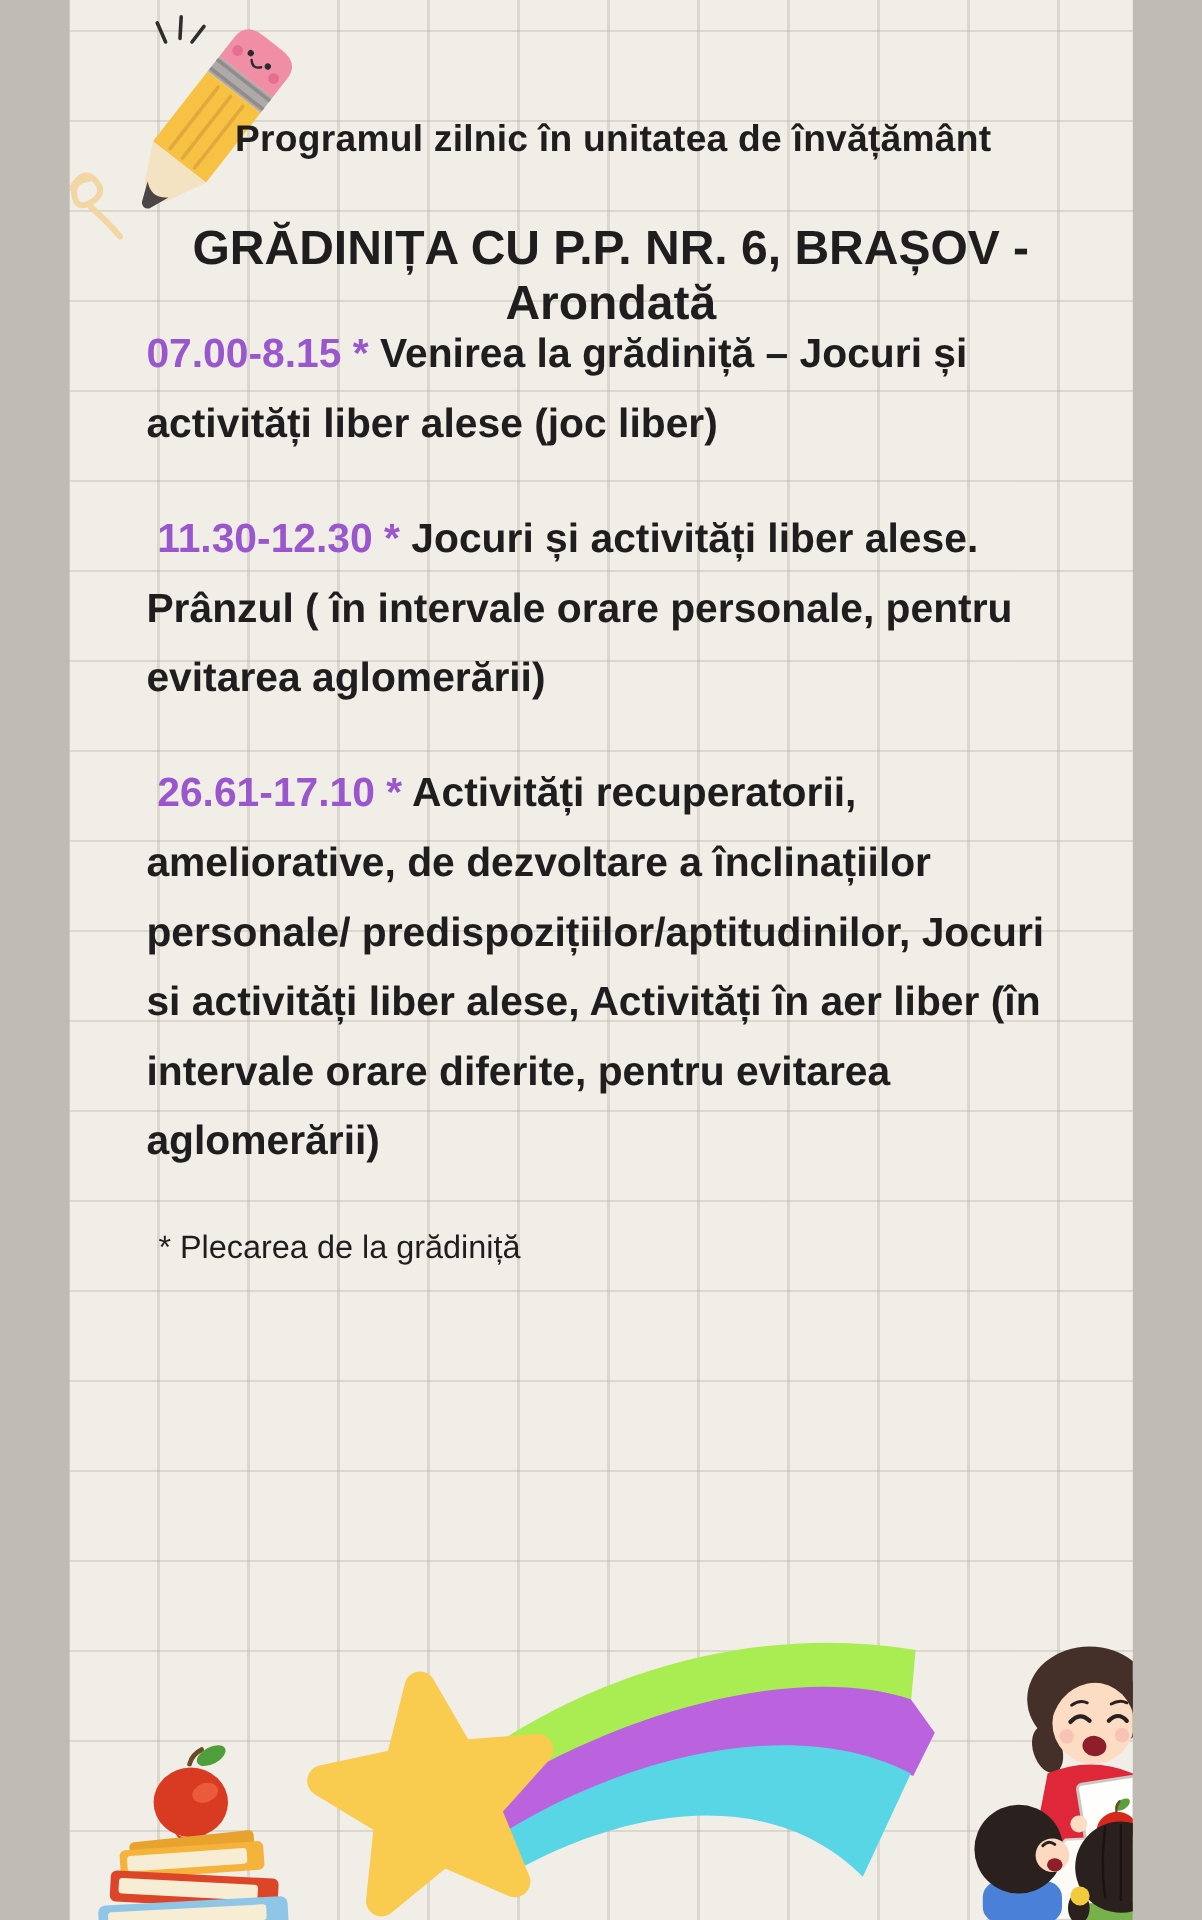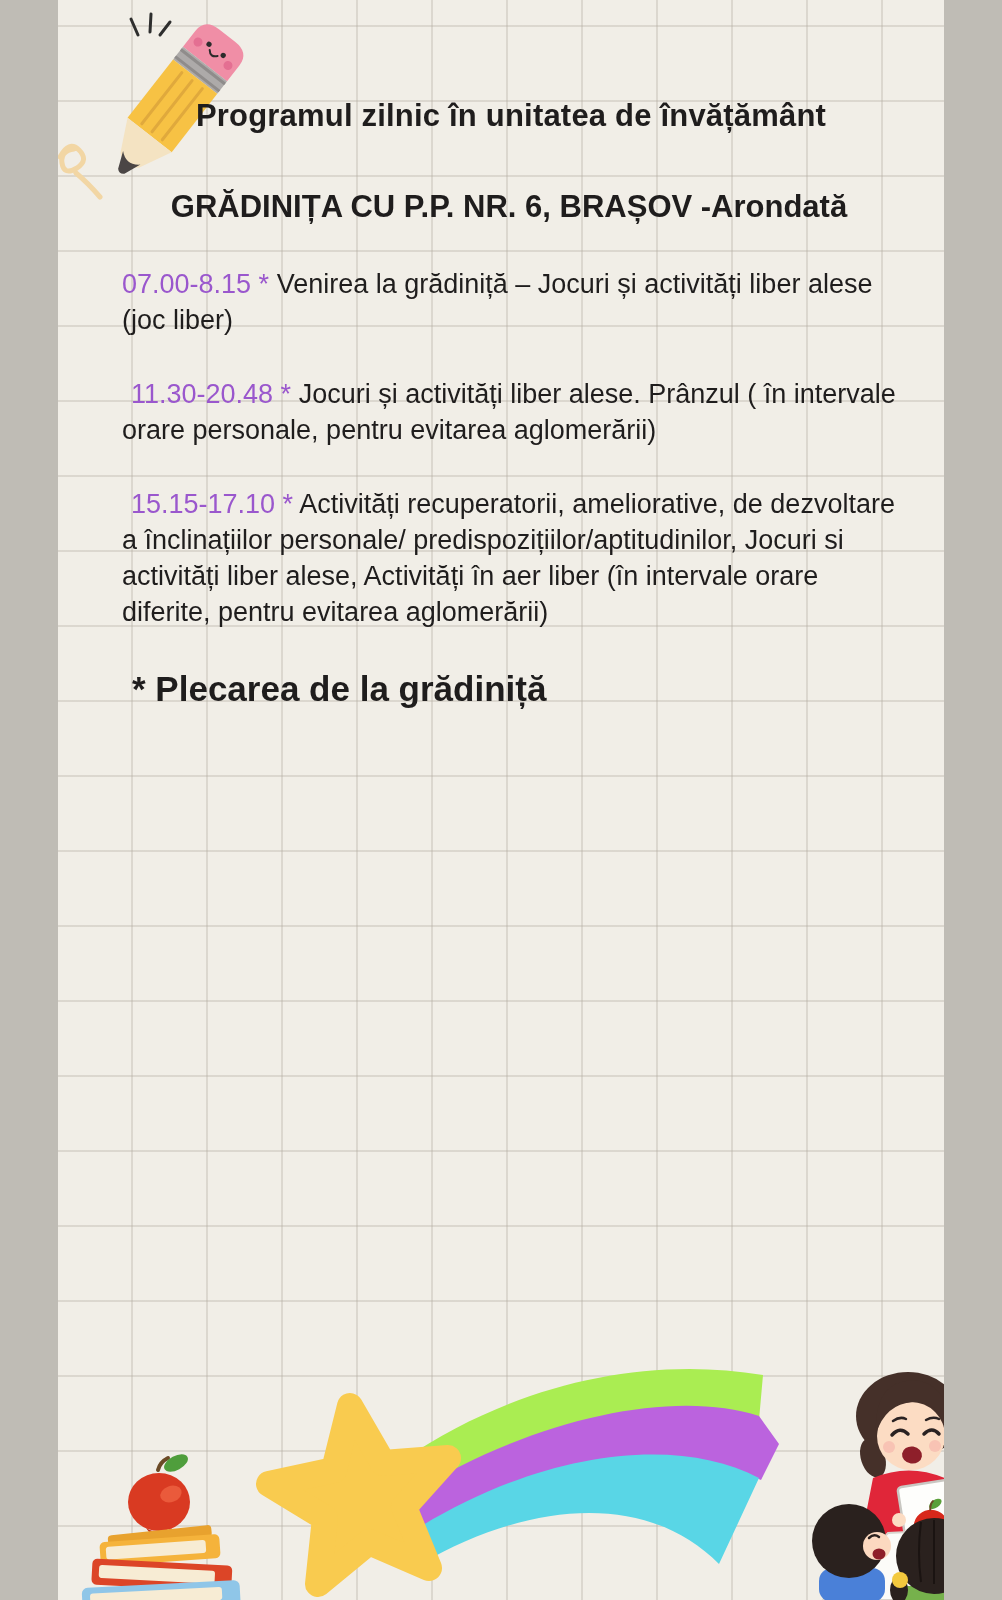--- a/index.html
+++ b/index.html
@@ -19,38 +19,38 @@
   }
   .illu{position:absolute;}
   .header{position:absolute;top:0;left:0;right:0;text-align:center;}
   .title{
     position:absolute;top:93px;left:60px;right:40px;
     margin:0;font-size:31px;line-height:46px;font-weight:700;
     color:var(--text-black,#1f1d1d);letter-spacing:.2px;
   }
   .subtitle{
     position:absolute;top:184px;left:60px;right:44px;
-    margin:0;font-size:31px;line-height:46px;font-weight:700;
+    margin:0;font-size:40px;line-height:46px;font-weight:700;
     color:var(--text-black,#1f1d1d);letter-spacing:0;
   }
   .schedule{
     position:absolute;top:266px;left:0;right:0;
     padding:0 38px 0 64px;
     color:var(--text-black,#1f1d1d);
   }
   .entry{
     margin:0 0 38px 0;
-    font-size:27px;line-height:36px;font-weight:400;
+    font-size:34px;line-height:58px;font-weight:700;
     white-space:pre-wrap;
   }
   .entry:not(:first-child){text-indent:9px;}
   .entry .time{color:var(--time-purple,#9a57cd);}
   .footnote{
     margin:0;padding-left:10px;
-    font-size:35px;line-height:42px;font-weight:700;
+    font-size:27px;line-height:42px;font-weight:400;
     color:var(--text-black,#1f1d1d);
   }
 </style>
 </head>
 <body>
 
 <div class="page">
 
   <svg class="illu" style="left:0;top:5px;" width="215" height="205" viewBox="0 0 215 205" aria-hidden="true">
 
@@ -87,22 +87,22 @@
   </svg>
 
   <div class="header">
     <h1 class="title">Programul zilnic în unitatea de învățământ</h1>
     <h2 class="subtitle">GRĂDINIȚA CU P.P. NR. 6, BRAȘOV -Arondată</h2>
   </div>
 
   <div class="schedule">
     <div id="schedule-entries">
         <p class="entry"><span class="time">07.00-8.15 * </span><span class="txt">Venirea la grădiniță – Jocuri și activități liber alese (joc liber)</span></p>
-        <p class="entry"><span class="time">11.30-20.48 * </span><span class="txt">Jocuri și activități liber alese. Prânzul ( în intervale orare personale, pentru evitarea aglomerării)</span></p>
-        <p class="entry"><span class="time">15.15-17.10 * </span><span class="txt">Activități recuperatorii, ameliorative, de dezvoltare a înclinațiilor personale/ predispozițiilor/aptitudinilor, Jocuri si activități liber alese, Activități în aer liber (în intervale orare diferite, pentru evitarea aglomerării)</span></p>
+        <p class="entry"><span class="time">11.30-12.30 * </span><span class="txt">Jocuri și activități liber alese. Prânzul ( în intervale orare personale, pentru evitarea aglomerării)</span></p>
+        <p class="entry"><span class="time">26.61-17.10 * </span><span class="txt">Activități recuperatorii, ameliorative, de dezvoltare a înclinațiilor personale/ predispozițiilor/aptitudinilor, Jocuri si activități liber alese, Activități în aer liber (în intervale orare diferite, pentru evitarea aglomerării)</span></p>
       </div>
     <p class="footnote">* Plecarea de la grădiniță</p>
   </div>
 
   <svg class="illu" style="left:165px;top:1330px;" width="565" height="270" viewBox="0 0 565 270" aria-hidden="true">
     <path d="M180,130 C290,55 420,25 540,45 L536,90 C430,60 300,95 190,168 Z" fill="#aaed52"></path>
     <path d="M186,165 C310,88 450,58 536,86 L556,114 L538,150 C445,108 315,125 194,202 Z" fill="#bb63de"></path>
     <path d="M192,200 C320,120 455,105 536,148 L496,234 C425,162 308,170 198,234 Z" fill="#59d6e6"></path>
     <path d="M127,76 L160,133 L225,128 L181,177 L206,238 L146,212 L95,254 L102,188 L46,154 L111,140 Z" fill="#f9cb4f" stroke="#f9cb4f" stroke-width="26" stroke-linejoin="round"></path>
   </svg>

